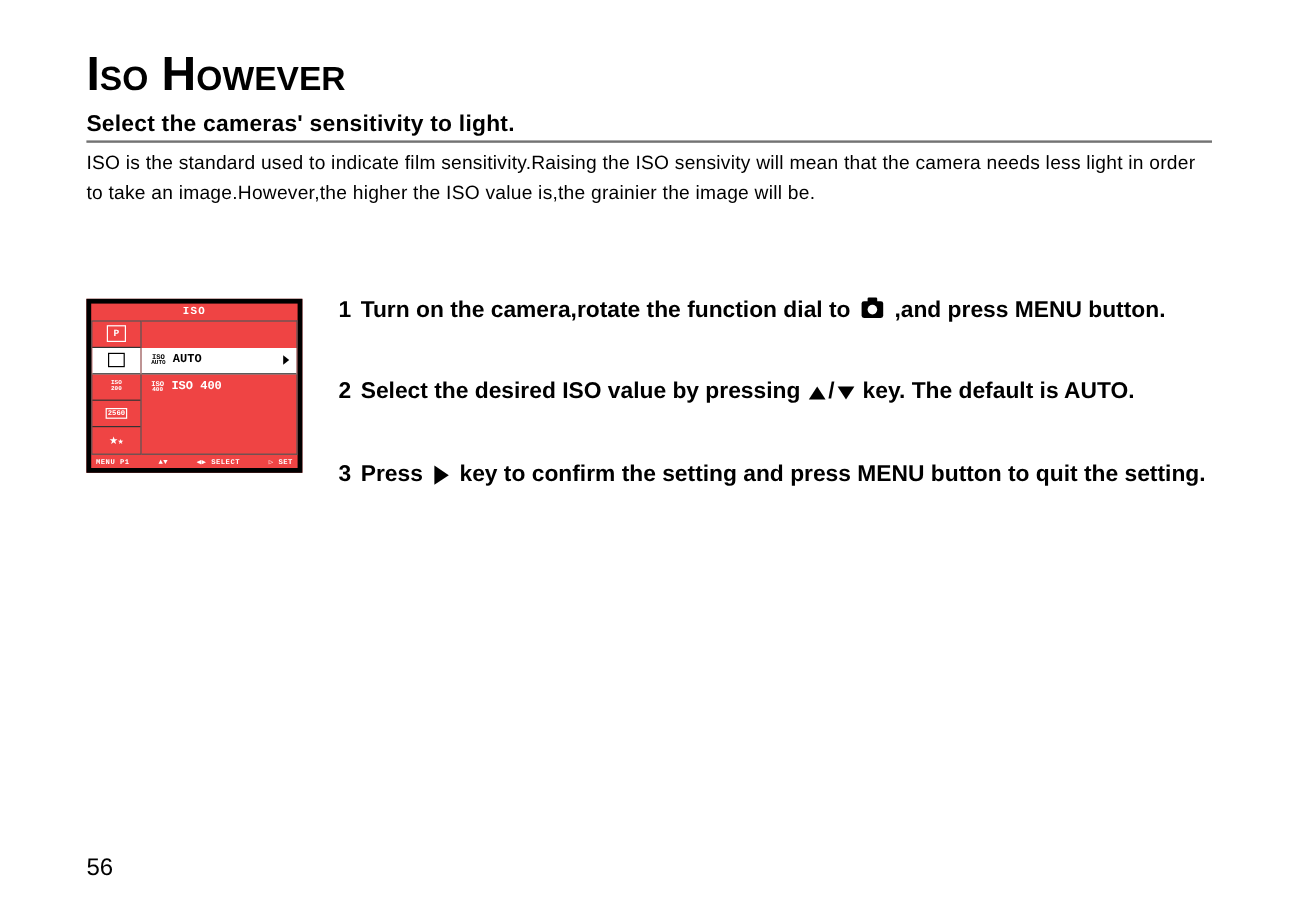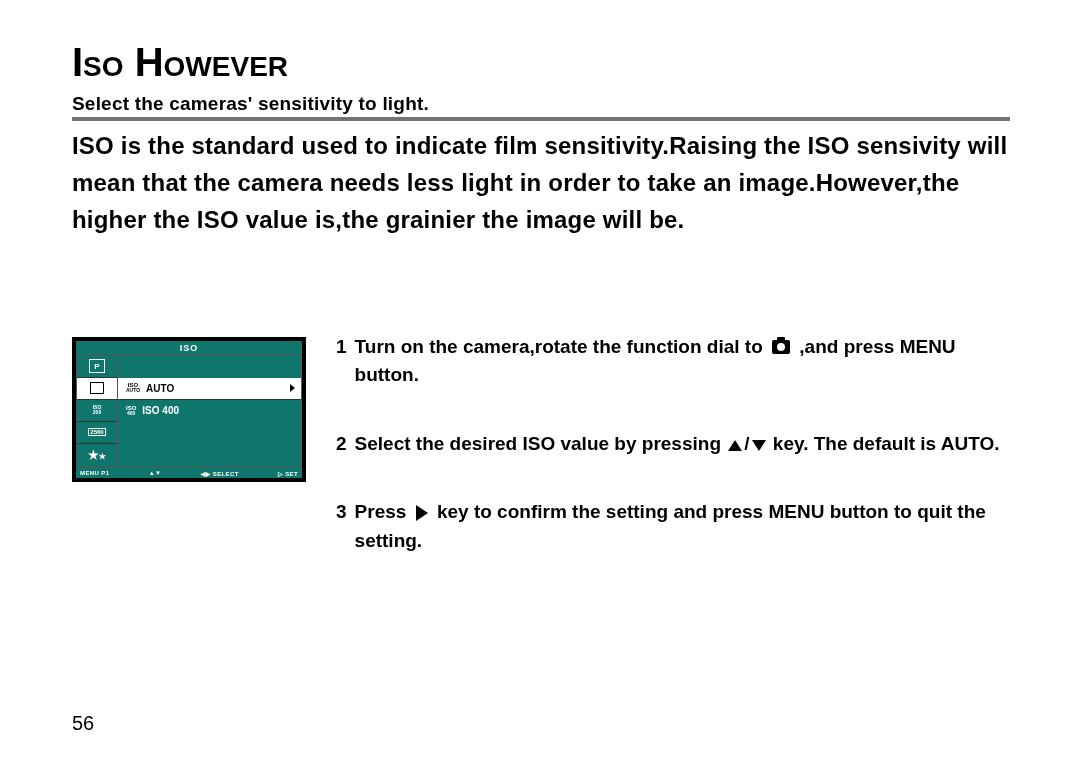--- a/index.html
+++ b/index.html
@@ -17,44 +17,43 @@
     font-weight:800;
     font-size:40px;
     letter-spacing:0px;
     margin:0 0 8px 0;
     font-variant:small-caps;
   }
   .subheading{
     font-family:Arial,Helvetica,sans-serif;
     font-weight:900;
     font-size:19px;
-    border-bottom:4px solid #737373;
+    border-bottom:2px solid #737373;
     padding-bottom:2px;
     margin:0 0 6px 0;
     letter-spacing:0.2px;
     font-stretch:condensed;
   }
   .bodytext{
-    font-size:24px;
+    font-size:16px;
     line-height:1.55;
-    margin:0 0 94px 0;
+    margin:0 0 70px 0;
     letter-spacing:0.2px;
-    font-weight:bold;
   }
   .content-row{
     display:flex;
     align-items:flex-start;
     gap:30px;
   }
   .screen{
-    width:234px;
+    width:180px;
     border:4px solid #000;
-    background:#0f766e;
+    background:#ef4444;
     color:#fff;
-    font-family:Liberation Sans, sans-serif;
+    font-family:Liberation Mono, monospace;
     font-size:10px;
     box-sizing:border-box;
     flex:0 0 auto;
     margin-top:4px;
   }
   .screen-title{
     text-align:center;
     font-weight:bold;
     font-size:9px;
     padding:2px 0 2px 0;

